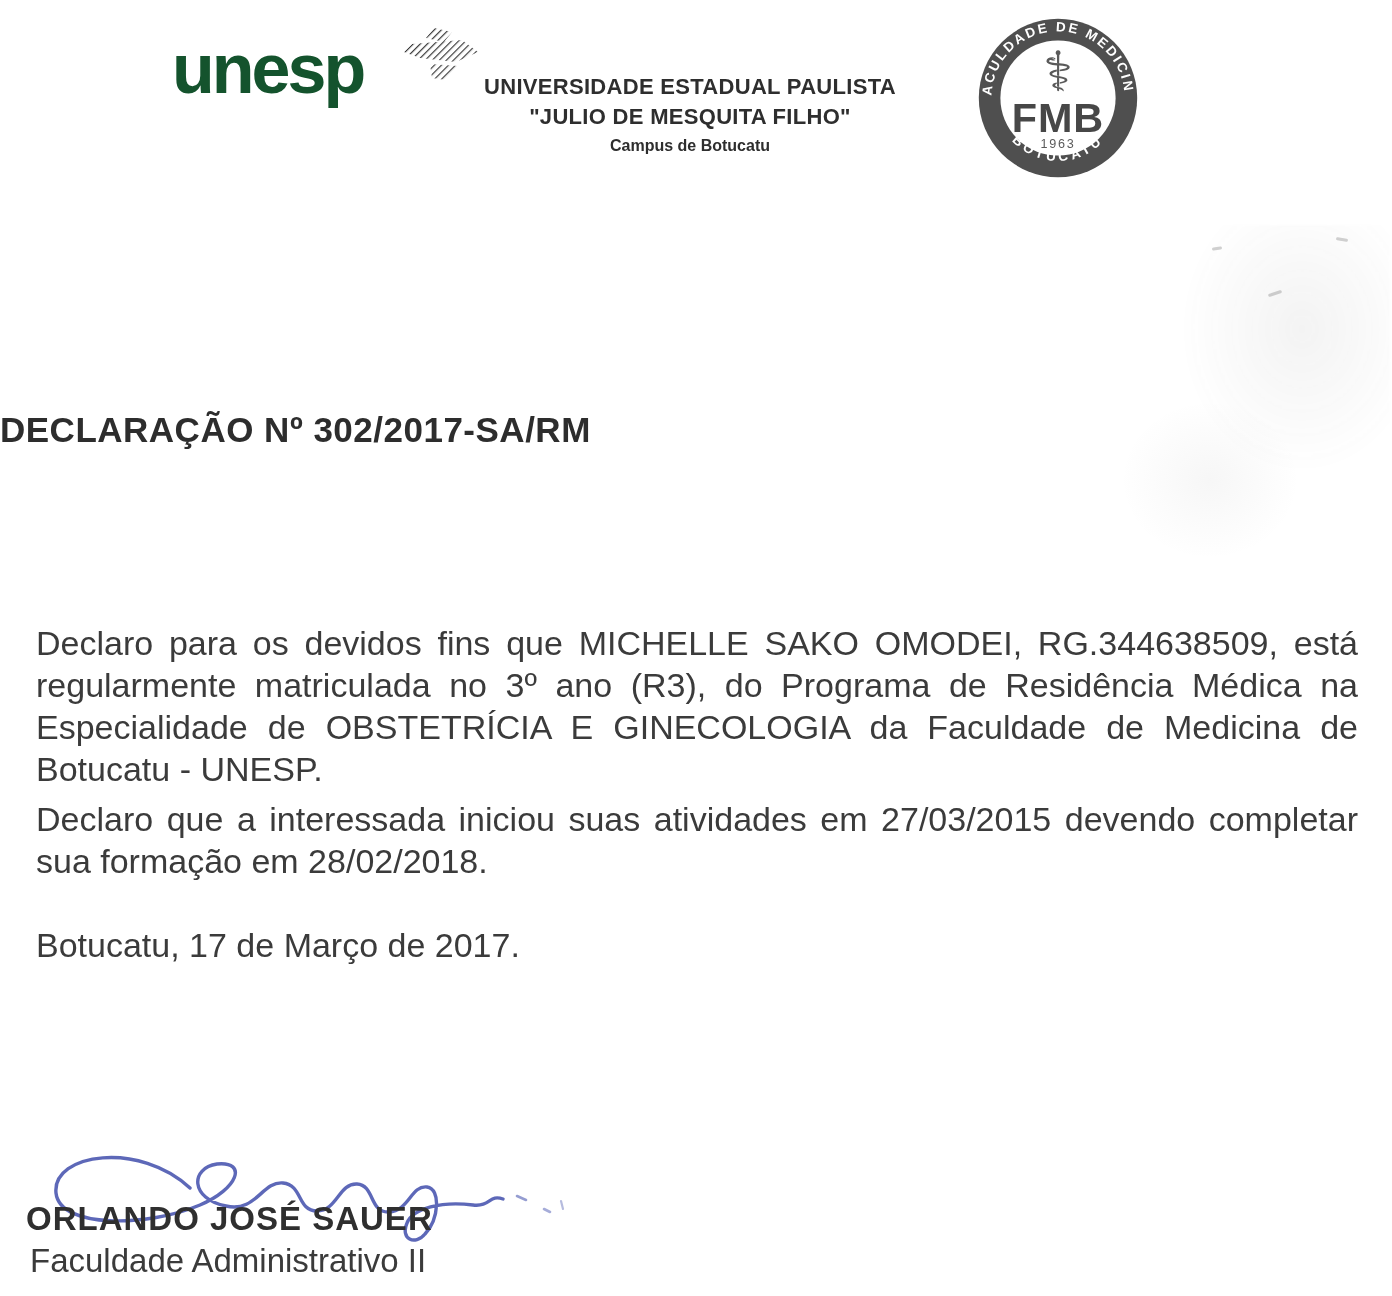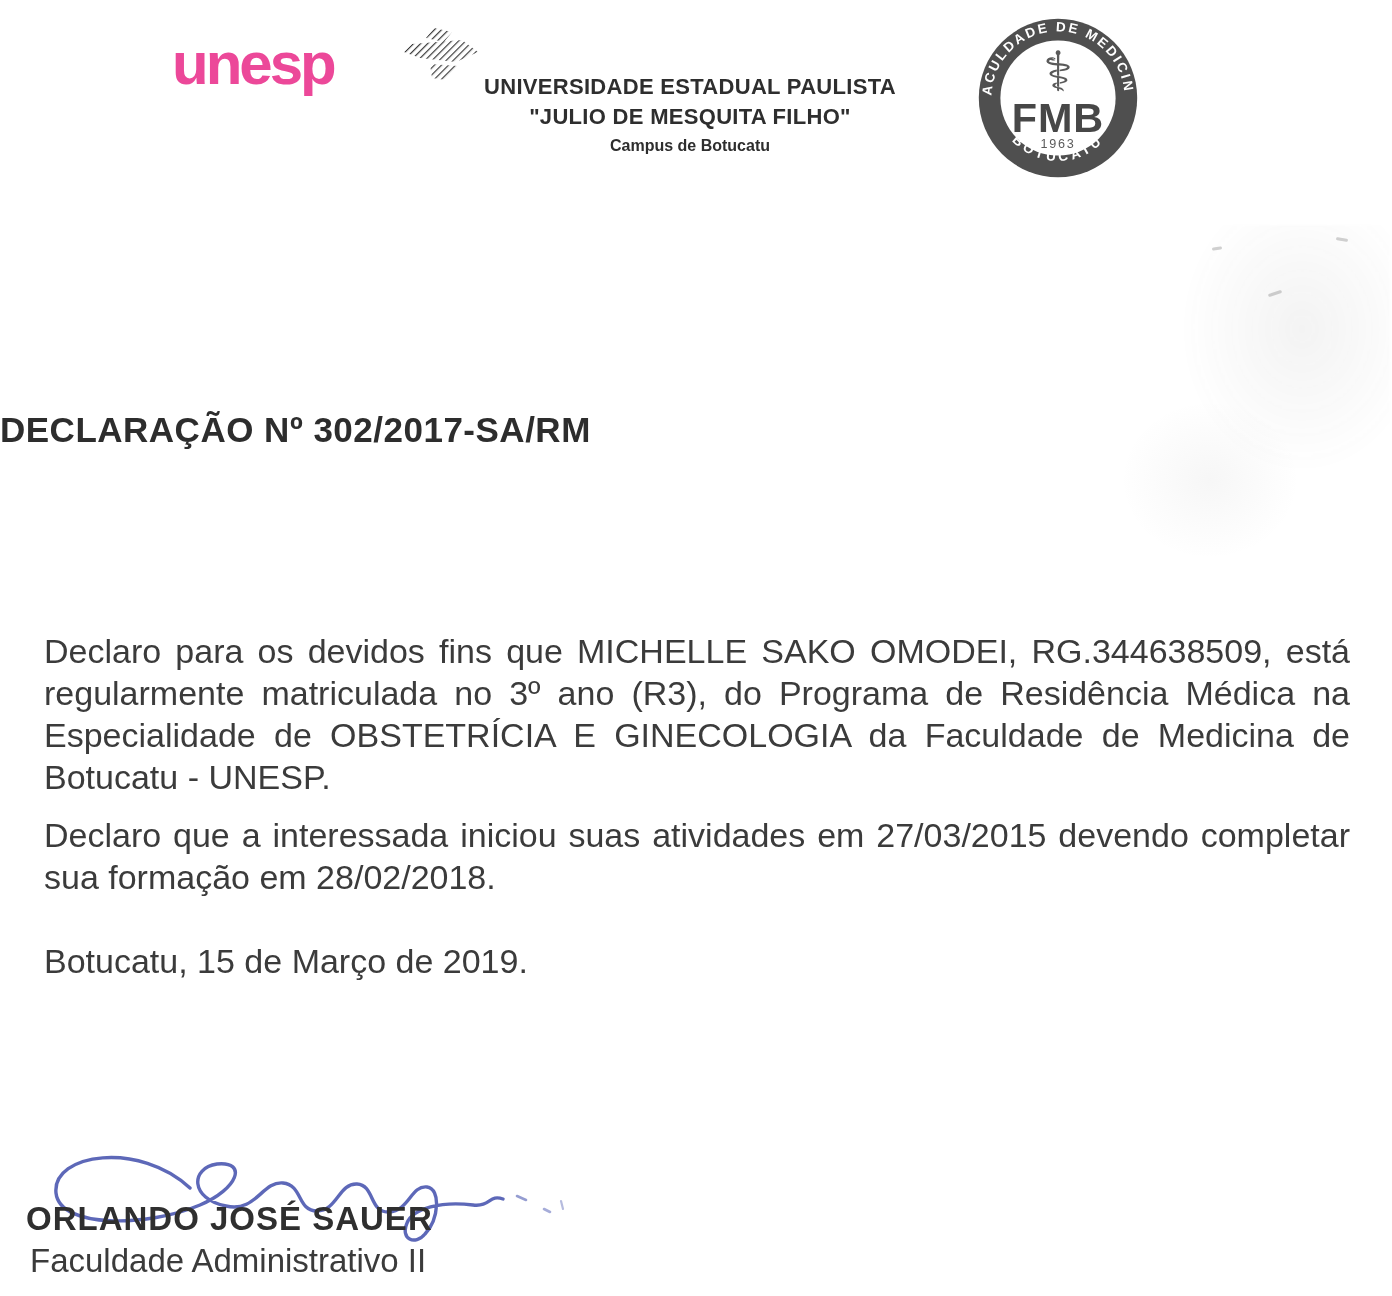--- a/index.html
+++ b/index.html
@@ -9,22 +9,22 @@
     margin:0 auto;
     background:#ffffff;
     font-family:"Liberation Sans", sans-serif;
     color:#3b3b3b;
     overflow:hidden;
   }
 
   
   .logo{position:absolute;left:172px;top:34px;}
   .wordmark{
-    font-size:60px;font-weight:800;letter-spacing:-3px;
-    color:#ec4899;line-height:1;
+    font-size:70px;font-weight:800;letter-spacing:-3px;
+    color:#14532d;line-height:1;
     font-family:"Liberation Sans", sans-serif;
   }
   .diamond{position:absolute;left:228px;top:-6px;}
 
   .uni-text{
     position:absolute;left:455px;top:52px;width:470px;
     text-align:center;color:#2e2e2e;margin-top:20px;
   }
   .uni-line1,.uni-line2{font-size:22px;font-weight:bold;line-height:30px;letter-spacing:0.3px;}
   .uni-line3{font-size:16px;line-height:28px;font-weight:bold;}
@@ -37,21 +37,21 @@
     text-align:left;font-size:35px;font-weight:bold;
     letter-spacing:0.5px;color:#2d2d2d;
   }
 
   
   .body-text{
     position:absolute;left:28px;top:614px;width:1338px;
     font-size:34px;line-height:42px;text-align:justify;
     color:#3b3b3b;
   }
-  .body-text p{margin:16px;}
+  .body-text p{margin:8px;}
   .date-line{margin-top:42px !important;text-align:left;}
 
   
   .signature-svg{position:absolute;left:20px;top:1133px;}
   .sig-name{
     position:absolute;left:26px;top:1200px;
     font-size:33px;font-weight:bold;letter-spacing:1px;color:#2f2f2f;
   }
   .sig-role{
     position:absolute;left:30px;top:1242px;
@@ -113,21 +113,21 @@
     <text x="100" y="92" text-anchor="middle" font-family="DejaVu Sans, sans-serif" font-size="62" fill="#5a5a5a">⚕</text>
     <text x="100" y="138" text-anchor="middle" font-family="Liberation Sans, sans-serif" font-size="46" font-weight="bold" fill="#474747" letter-spacing="1">FMB</text>
     <text x="100" y="156" text-anchor="middle" font-family="Liberation Sans, sans-serif" font-size="14" fill="#5a5a5a" letter-spacing="2">1963</text>
   </svg>
 
   <div class="doc-title">DECLARAÇÃO Nº 302/2017-SA/RM</div>
 
   <div class="body-text">
     <p>Declaro para os devidos fins que MICHELLE SAKO OMODEI, RG.344638509, está regularmente matriculada no 3º ano (R3), do Programa de Residência Médica na Especialidade de OBSTETRÍCIA E GINECOLOGIA da Faculdade de Medicina de Botucatu - UNESP.</p>
     <p>Declaro que a interessada iniciou suas atividades em 27/03/2015 devendo completar sua formação em 28/02/2018.</p>
-    <p class="date-line">Botucatu, 15 de Março de 2019.</p>
+    <p class="date-line">Botucatu, 17 de Março de 2017.</p>
   </div>
 
   <svg class="signature-svg" width="560" height="115" viewBox="0 0 560 115">
     <g fill="none" stroke="#4b58b0" stroke-width="3.4" stroke-linecap="round" opacity="0.9">
       <path d="M170,55 C120,8 32,20 36,60 C40,96 128,94 180,72
                C218,56 228,28 197,31 C170,35 170,66 206,73
                C236,80 242,48 263,50 C283,52 277,78 297,78
                C317,78 319,50 337,51 C355,52 349,80 369,79
                C389,78 391,52 407,54 C421,56 419,86 405,101
                C395,113 380,106 387,90 C393,75 422,68 453,72

